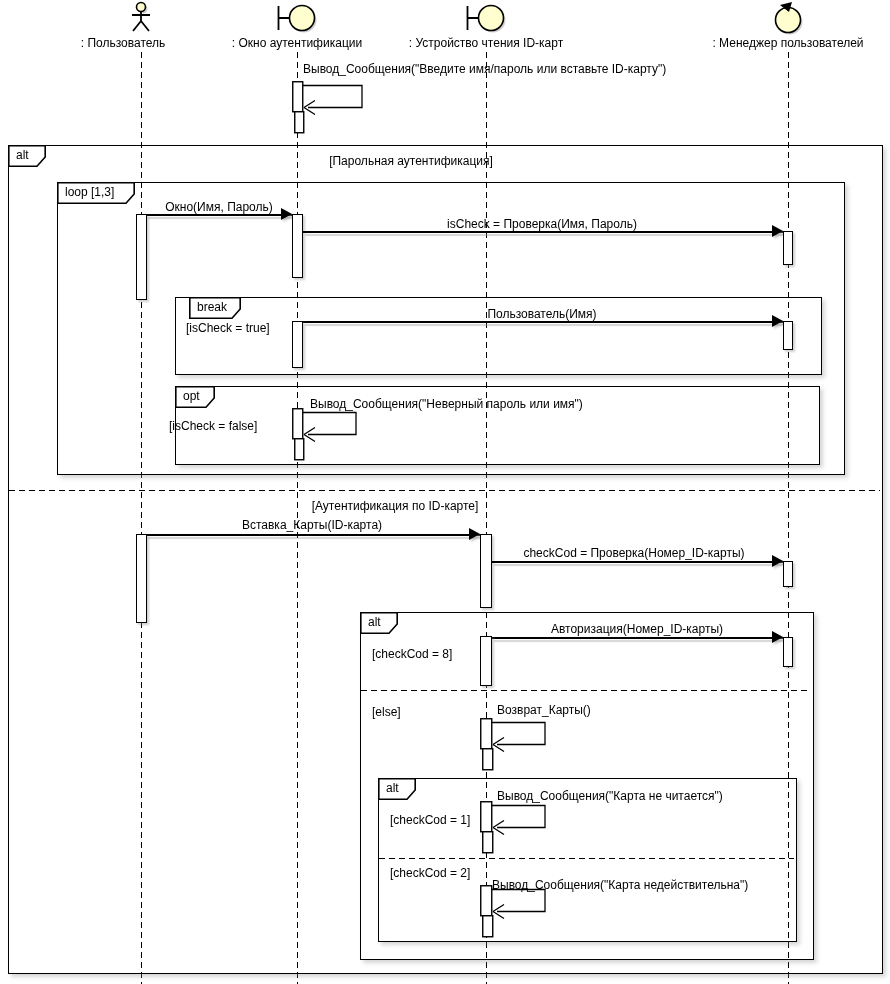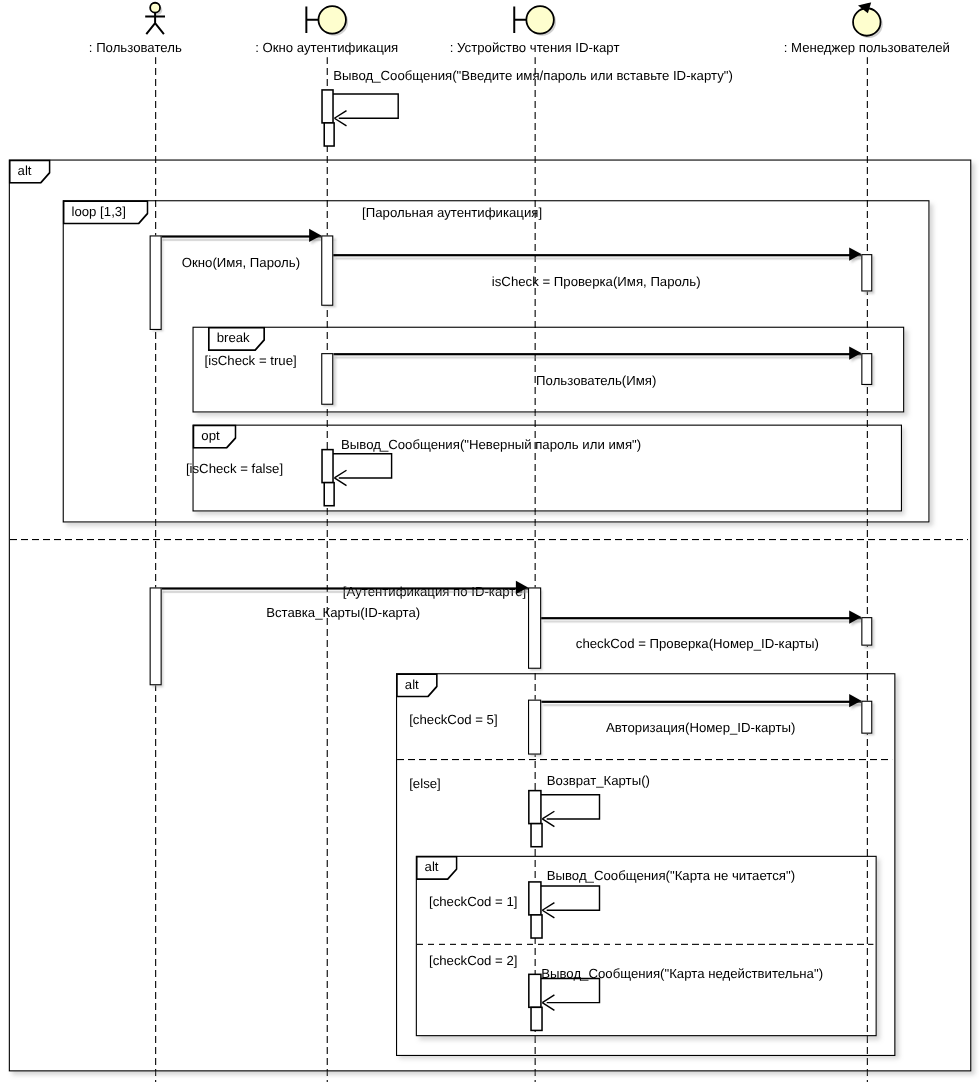--- a/index.html
+++ b/index.html
@@ -10,21 +10,21 @@
   .head-label{position:absolute;top:36px;transform:translateX(-50%);white-space:nowrap;}
   .head-icon{position:absolute;}
   .frame{position:absolute;border:1.5px solid var(--line,#000);background:transparent;
          box-shadow:3px 3px 4px rgba(140,140,140,.35);}
   .divider{position:absolute;height:1px;
            background:repeating-linear-gradient(to right,var(--line,#000) 0 6px,transparent 6px 10px);}
   .frag-label{position:absolute;height:22px;}
   .frag-label svg{position:absolute;left:0;top:0;}
   .frag-label span{position:absolute;left:8px;top:3px;white-space:nowrap;}
   .guard{position:absolute;white-space:nowrap;}
-  .center{transform:translateX(-50%);margin-top:32px;}
+  .center{transform:translateX(-50%);}
   .mline{position:absolute;height:1.5px;background:var(--line,#000);
          box-shadow:2px 3px 1px rgba(150,150,150,.4);}
   .ah{position:absolute;width:0;height:0;border-left:11px solid var(--line,#000);
       border-top:6px solid transparent;border-bottom:6px solid transparent;
       filter:drop-shadow(2px 2px 1px rgba(150,150,150,.5));}
   .mlabel{position:absolute;white-space:nowrap;}
   .act{position:absolute;background:var(--activation-fill,#fff);border:1.4px solid var(--line,#000);
        box-shadow:2px 2px 2px rgba(150,150,150,.45);box-sizing:border-box;}
   .selfmsg{position:absolute;overflow:visible;}
   .bar{fill:var(--activation-fill,#fff);stroke:var(--line,#000);stroke-width:1.4;}
@@ -89,38 +89,38 @@
     <svg width="38" height="22">
         <path class="penta" d="M0.8,0.8 H37.2 V12 L29,21.2 H0.8 Z"></path>
       </svg>
     <span>alt</span>
   </div>
 
   <div class="guard center" style="left:411px;top:154px">[Парольная аутентификация]</div>
   <div class="guard center" style="left:395px;top:499px">[Аутентификация по ID-карте]</div>
   <div class="guard" style="left:186px;top:321px">[isCheck = true]</div>
   <div class="guard" style="left:169px;top:419px">[isCheck = false]</div>
-  <div class="guard" style="left:372px;top:647px">[checkCod = 5]</div>
+  <div class="guard" style="left:372px;top:647px">[checkCod = 8]</div>
   <div class="guard" style="left:372px;top:705px">[else]</div>
   <div class="guard" style="left:390px;top:813px">[checkCod = 1]</div>
   <div class="guard" style="left:390px;top:866px">[checkCod = 2]</div>
 
   <svg class="head-icon" style="left:128px;top:1px" width="26" height="33">
     <circle class="icon-shadow" cx="15" cy="8" r="4.5"></circle>
     <circle class="icon-fill" cx="13" cy="6" r="4.5"></circle>
     <path class="icon-stroke" d="M13,10.5 V20 M4,14 H22 M13,20 L5,30 M13,20 L21,30"></path>
   </svg>
   <div class="head-label" style="left:123px">: Пользователь</div>
 
   <svg class="head-icon" style="left:275px;top:2px" width="42" height="33">
     <circle class="icon-shadow" cx="29" cy="18" r="12.5"></circle>
     <circle class="icon-fill" cx="27" cy="16" r="12.5"></circle>
     <path class="icon-stroke" d="M3.5,4 V28 M3.5,16 H14.5"></path>
   </svg>
-  <div class="head-label" style="left:297px">: Окно аутентификация</div>
+  <div class="head-label" style="left:297px">: Окно аутентификации</div>
 
   <svg class="head-icon" style="left:464px;top:2px" width="42" height="33">
     <circle class="icon-shadow" cx="29" cy="18" r="12.5"></circle>
     <circle class="icon-fill" cx="27" cy="16" r="12.5"></circle>
     <path class="icon-stroke" d="M3.5,4 V28 M3.5,16 H14.5"></path>
   </svg>
   <div class="head-label" style="left:486px">: Устройство чтения ID-карт</div>
 
   <svg class="head-icon" style="left:771px;top:2px" width="36" height="35">
     <circle class="icon-shadow" cx="19" cy="20" r="12.5"></circle>

